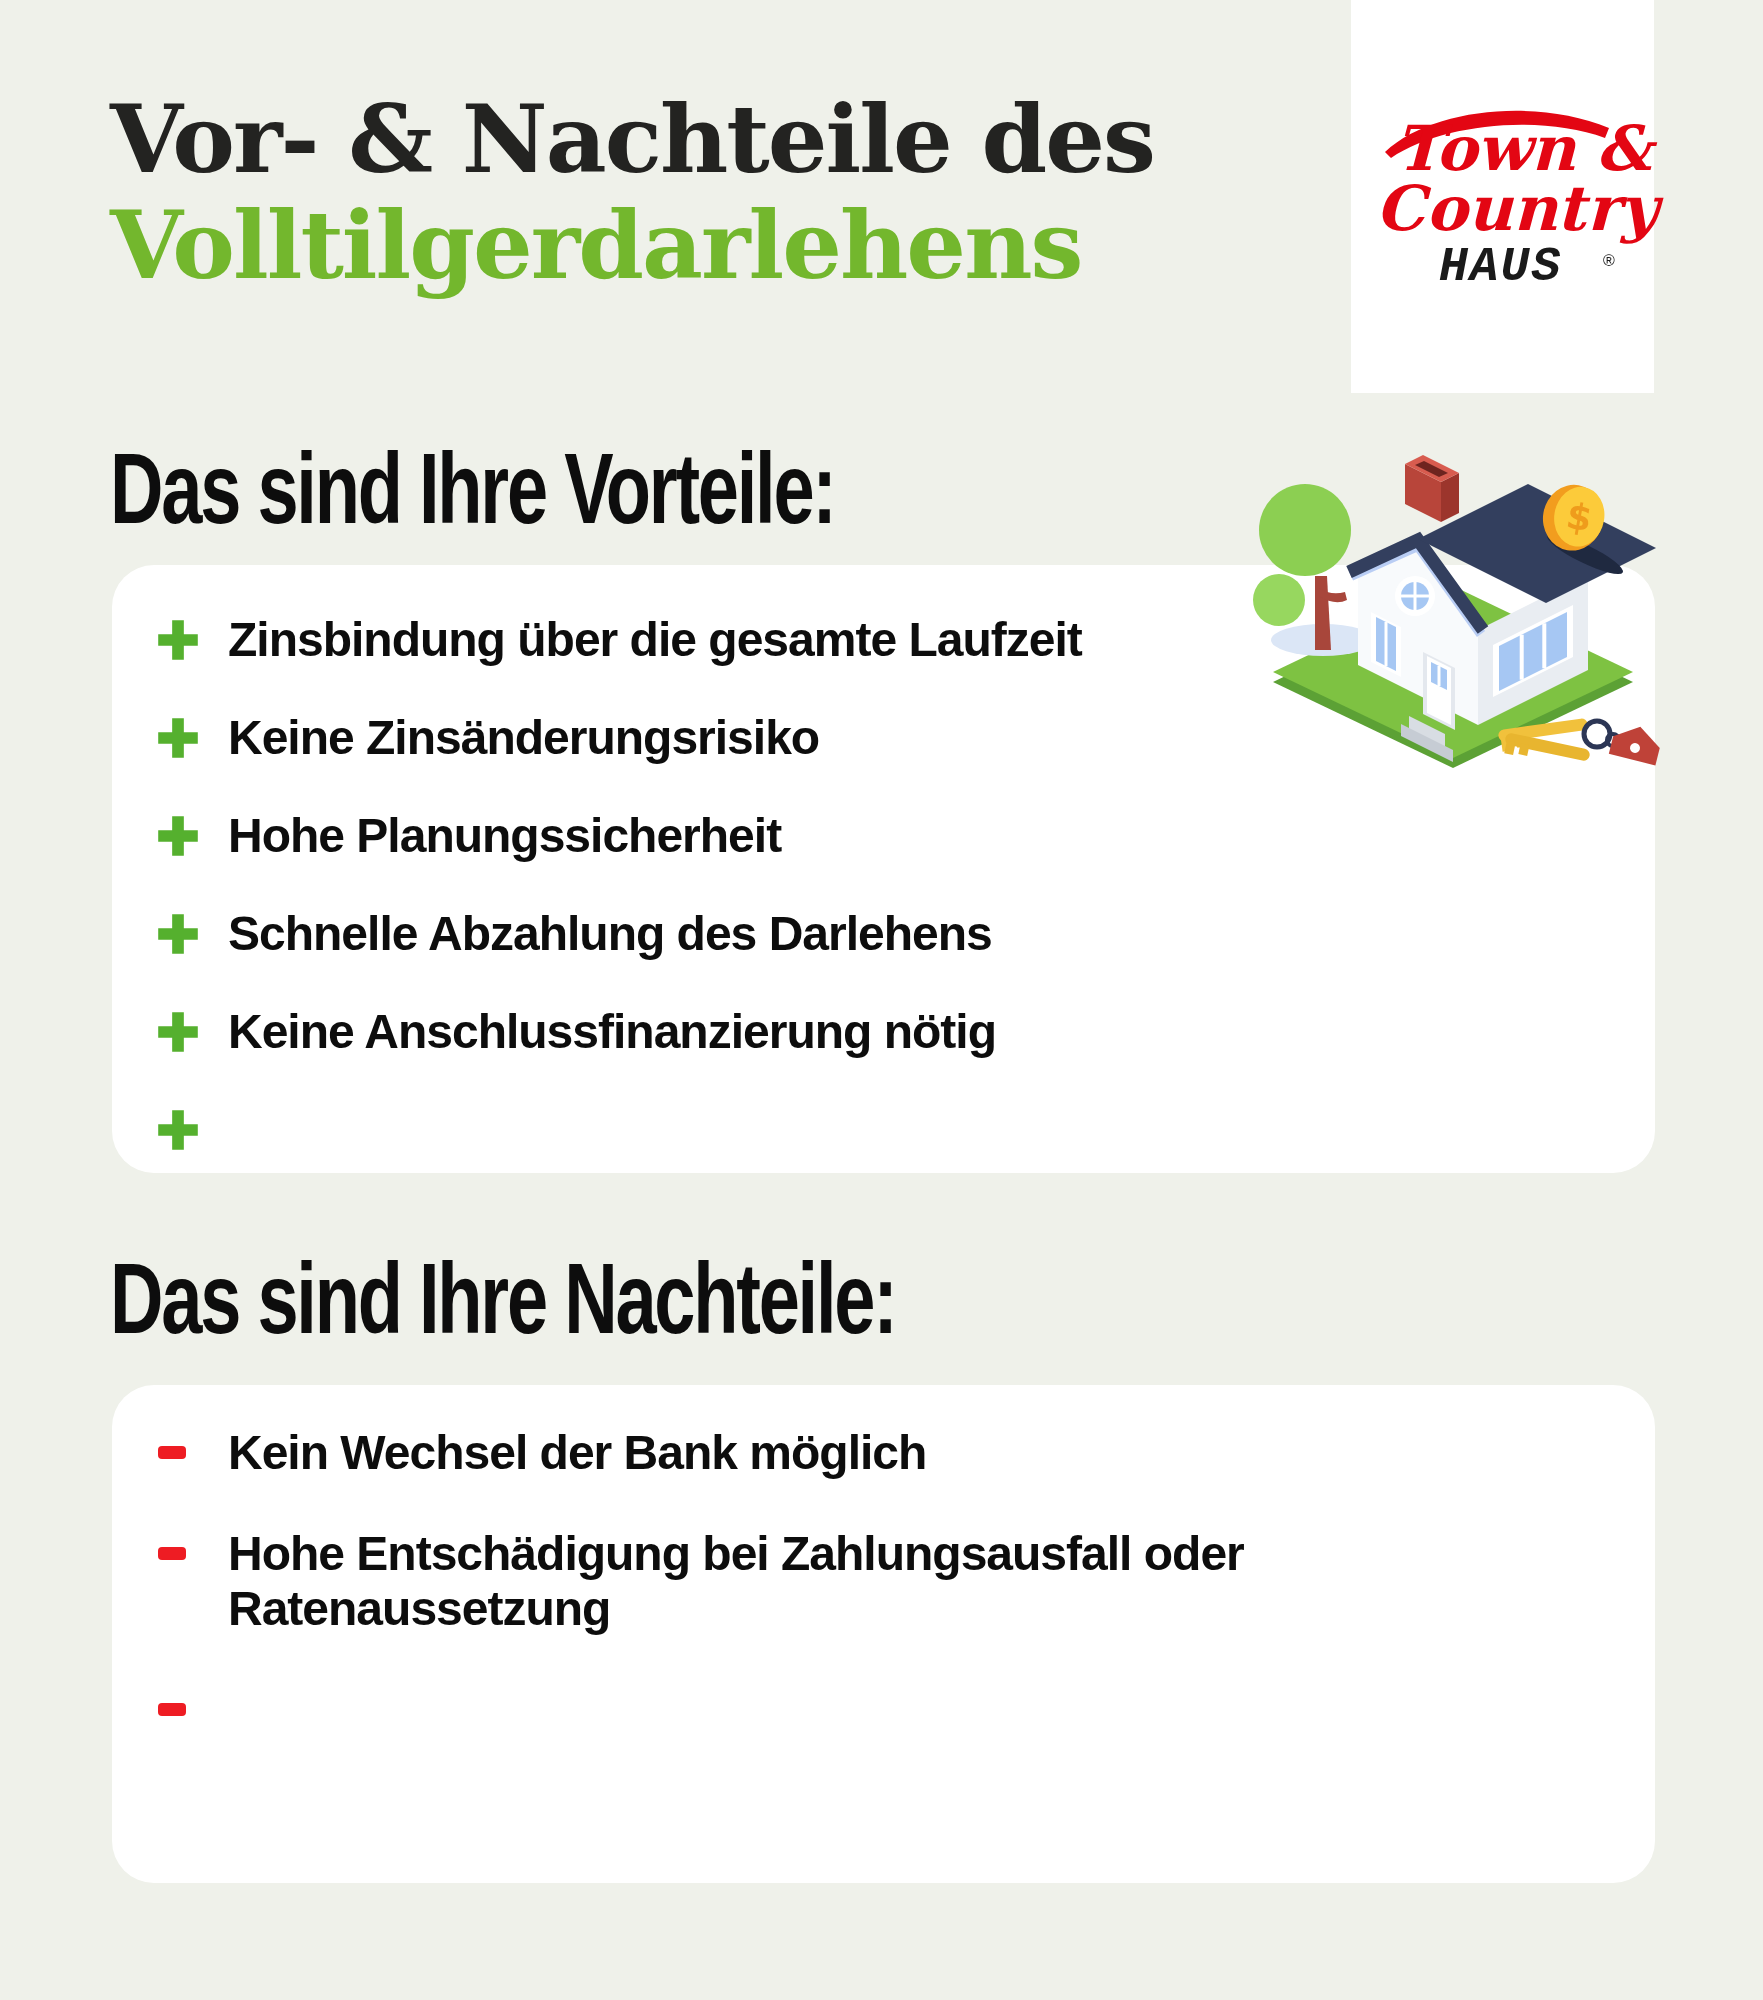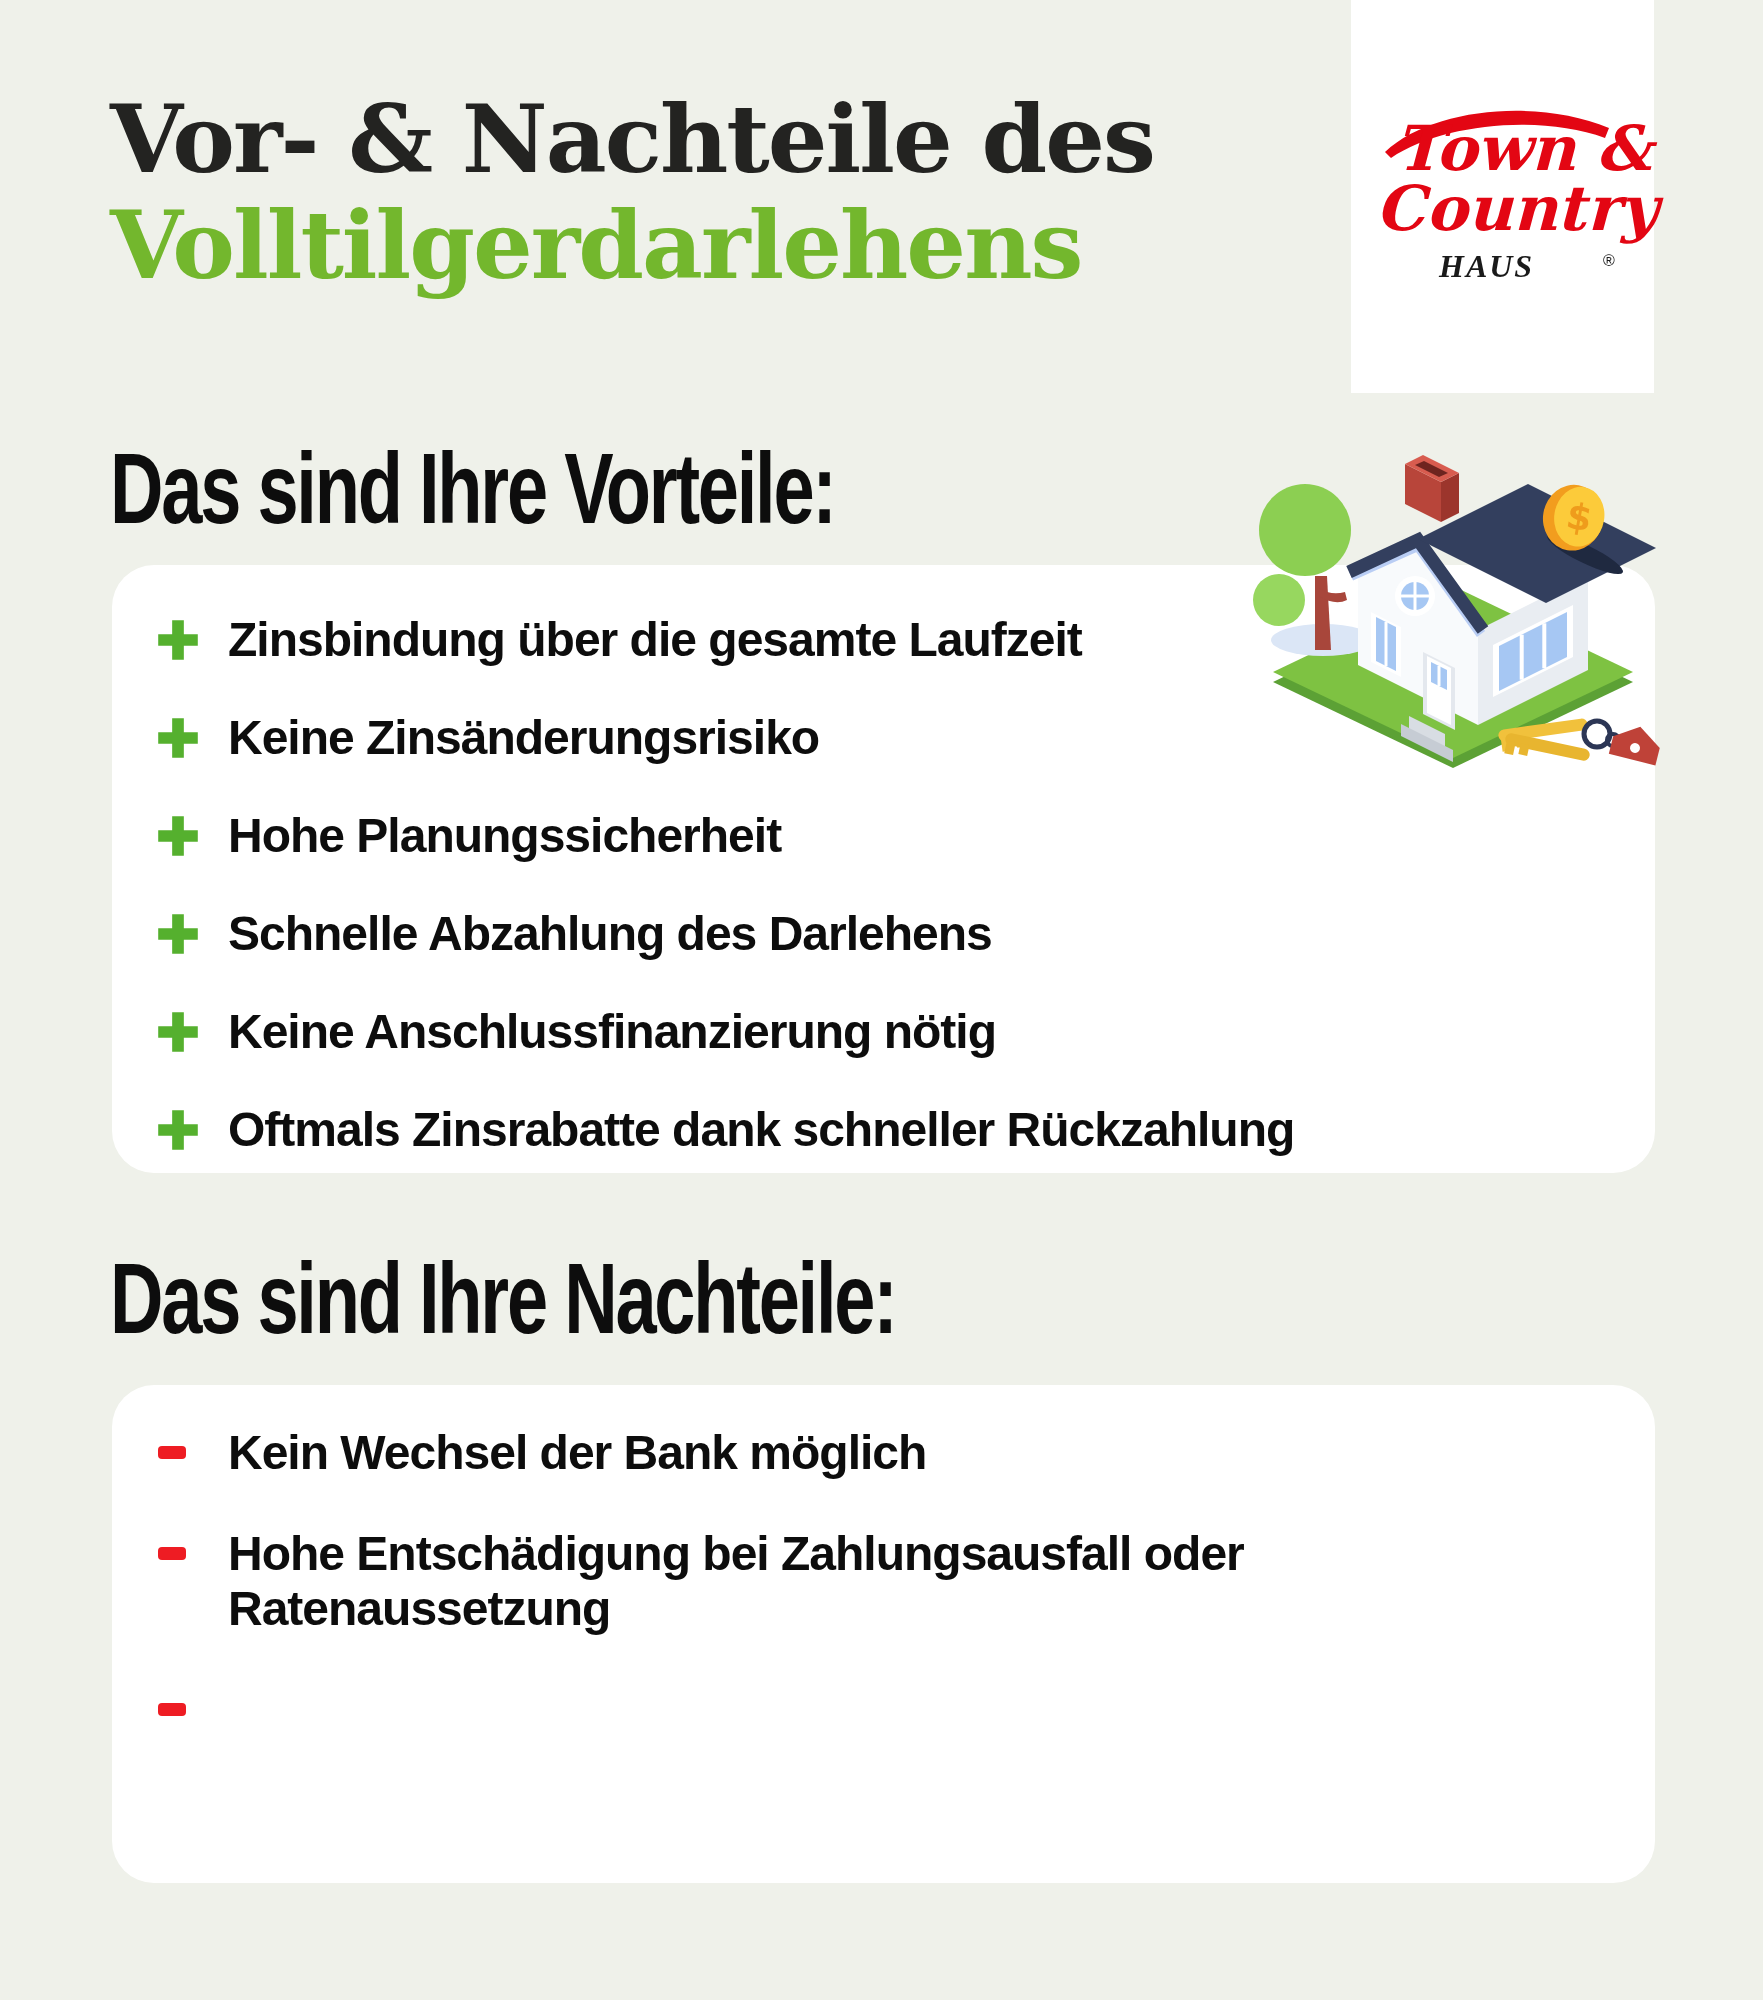--- a/index.html
+++ b/index.html
@@ -44,23 +44,23 @@
     position:absolute;left:50px;top:112px;
     font-family:"DejaVu Serif",serif;font-style:italic;font-weight:bold;
     font-size:62px;color:var(--logo-red);transform:skewX(-4deg);white-space:nowrap;
   }
   .logo-country{
     position:absolute;left:30px;top:172px;
     font-family:"DejaVu Serif",serif;font-style:italic;font-weight:bold;
     font-size:62px;color:var(--logo-red);transform:skewX(-4deg);white-space:nowrap;
   }
   .logo-haus{
-    position:absolute;left:88px;top:248px;
-    font-family:Liberation Serif, serif;font-style:italic;font-weight:bold;
-    font-size:32px;letter-spacing:2px;color:var(--logo-black);white-space:nowrap;
+    position:absolute;left:88px;top:240px;
+    font-family:Liberation Mono, monospace;font-style:italic;font-weight:bold;
+    font-size:48px;letter-spacing:2px;color:var(--logo-black);white-space:nowrap;
   }
   .logo-reg{
     position:absolute;left:252px;top:252px;
     font-size:16px;color:var(--logo-black);font-style:normal;
   }
 
   
   .section-heading{
     position:absolute;left:110px;
     font-weight:bold;color:var(--text);
@@ -160,21 +160,20 @@
       <li class="fact">
         <svg class="plus-icon" viewBox="0 0 24 24">
             <path d="M9.2 2.5h5.6v6.7h6.7v5.6h-6.7v6.7H9.2v-6.7H2.5V9.2h6.7z" fill="#55b02e"></path>
           </svg>
         <span class="fact-text">Keine Anschlussfinanzierung nötig</span>
       </li>
       <li class="fact">
         <svg class="plus-icon" viewBox="0 0 24 24">
             <path d="M9.2 2.5h5.6v6.7h6.7v5.6h-6.7v6.7H9.2v-6.7H2.5V9.2h6.7z" fill="#55b02e"></path>
           </svg>
-        <span class="fact-text">Oftmals Zinsrabatte dank schneller Rückzahlung</span>
       </li>
     </ul>
   </div>
 
   <svg class="house-illo" viewBox="0 0 430 375">
 
     <g>
       <polygon points="210,196 390,282 210,368 30,282" fill="#5ca135"></polygon>
       <polygon points="210,186 390,272 210,358 30,272" fill="#7ec242"></polygon>
     </g>

